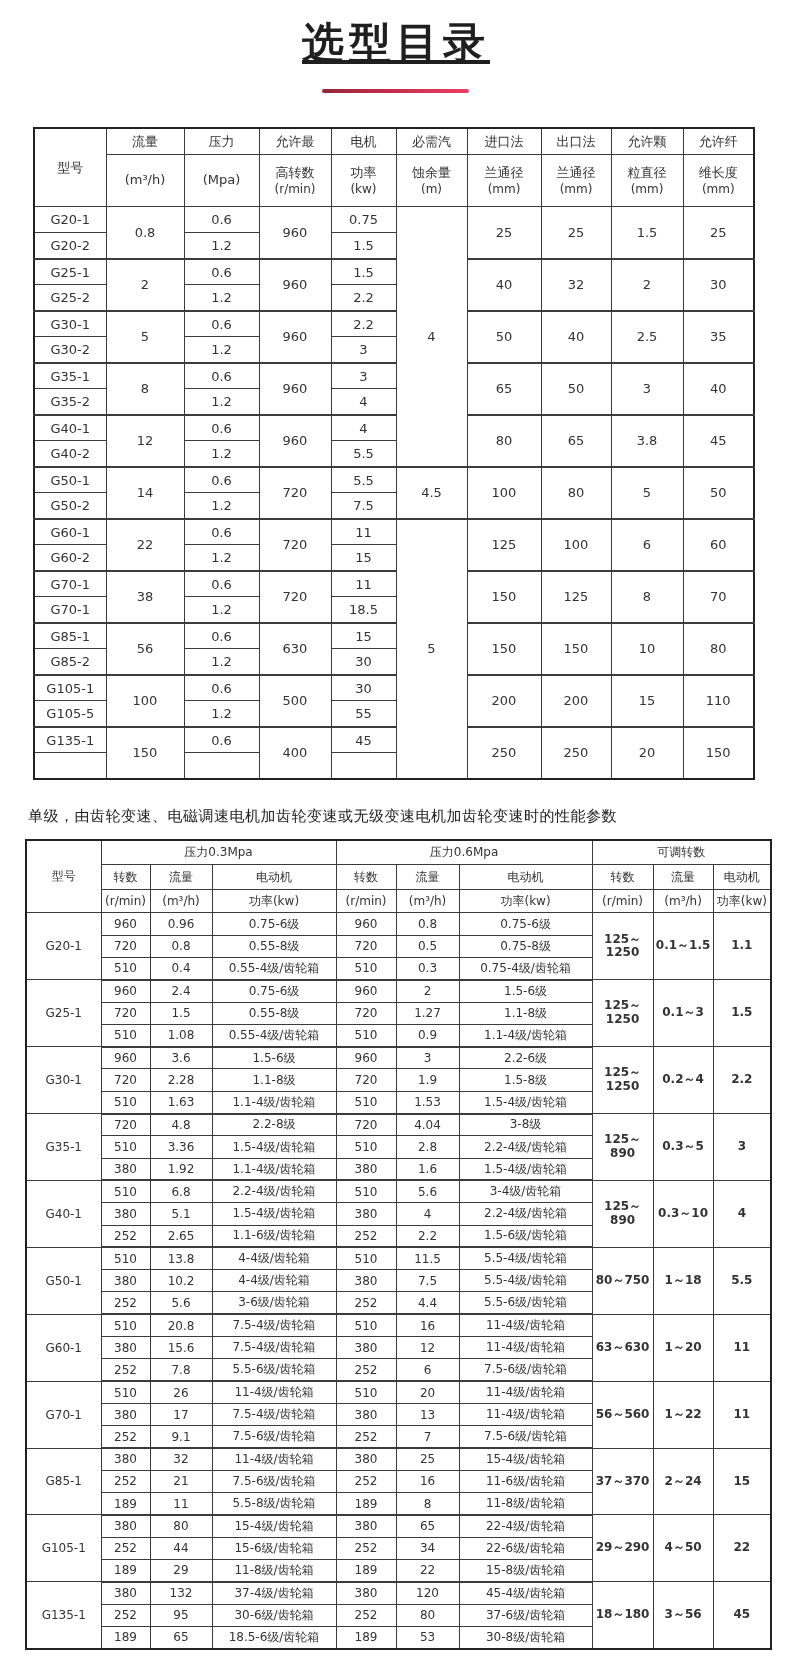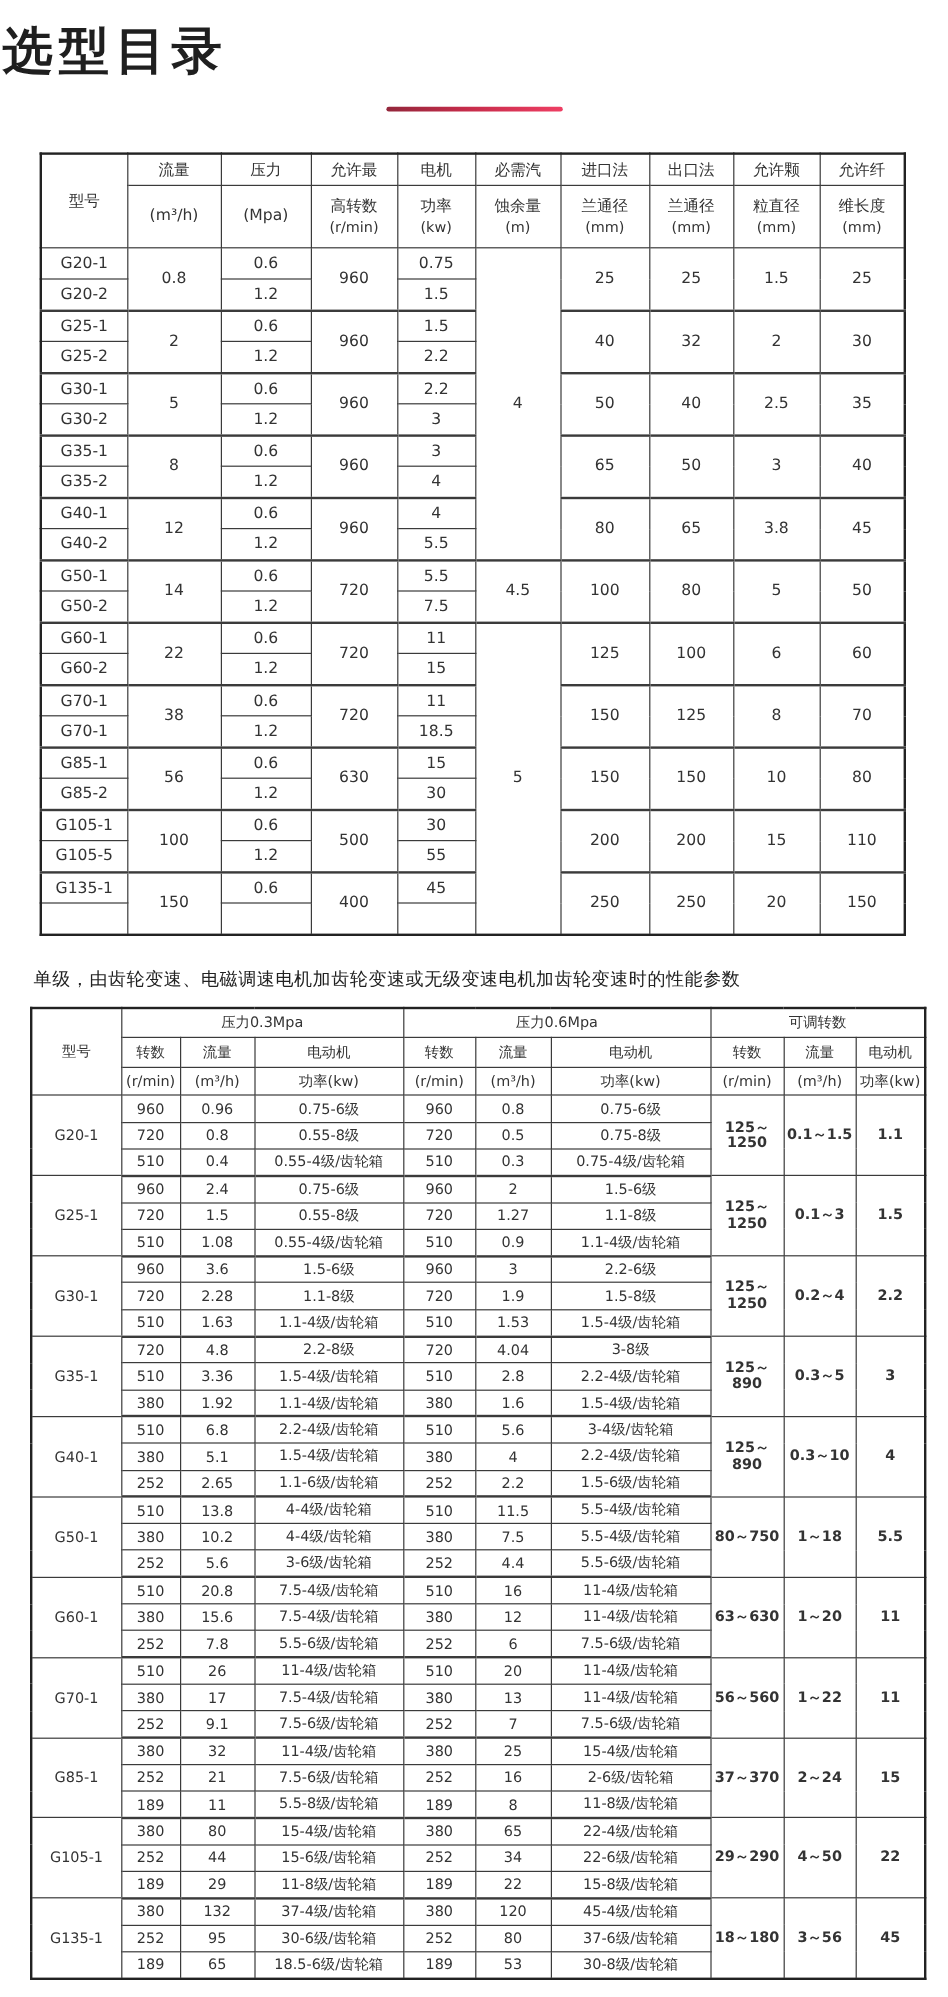--- a/index.html
+++ b/index.html
@@ -2,22 +2,22 @@
 <html><head>
 <meta charset="utf-8">
 <style>
   html,body{margin:0;padding:0;background:#ffffff;}
   .page{
     width:790px;height:1664px;background:#ffffff;overflow:hidden;
     font-family:"DejaVu Sans","Liberation Sans",sans-serif;color:#333;
   }
   
   .title{
-    margin:18px 0 0 0;font-size:42px;font-weight:700;
-    letter-spacing:5px;padding-left:2px;color:#1f1f1f;line-height:1.2;
+    margin:18px 0 0 0;text-align:center;font-size:42px;font-weight:700;
+    letter-spacing:5px;padding-left:2px;color:#1f1f1f;line-height:1.2;text-decoration:underline;
   }
   .title-underline{
     width:147px;height:4px;border-radius:2px;margin:21px auto 0 auto;
     background:linear-gradient(90deg,#93273b 0%,#c52c4a 45%,#ee3e63 100%);
   }
   
   table{border-collapse:collapse;table-layout:fixed;background:#fff;}
   td,th{
     text-align:center;vertical-align:middle;padding:0 1px;
     font-weight:normal;color:#333;overflow:hidden;
@@ -585,21 +585,21 @@
           <td rowspan="3" class="adj">37～370</td>
           <td rowspan="3" class="adj">2～24</td>
           <td rowspan="3" class="adj">15</td>
         </tr>
         <tr class="body">
           <td>252</td>
           <td>21</td>
           <td>7.5-6级/齿轮箱</td>
           <td>252</td>
           <td>16</td>
-          <td>2-6级/齿轮箱</td>
+          <td>11-6级/齿轮箱</td>
         </tr>
         <tr class="body">
           <td>189</td>
           <td>11</td>
           <td>5.5-8级/齿轮箱</td>
           <td>189</td>
           <td>8</td>
           <td>11-8级/齿轮箱</td>
         </tr>
         <tr class="body gs">

